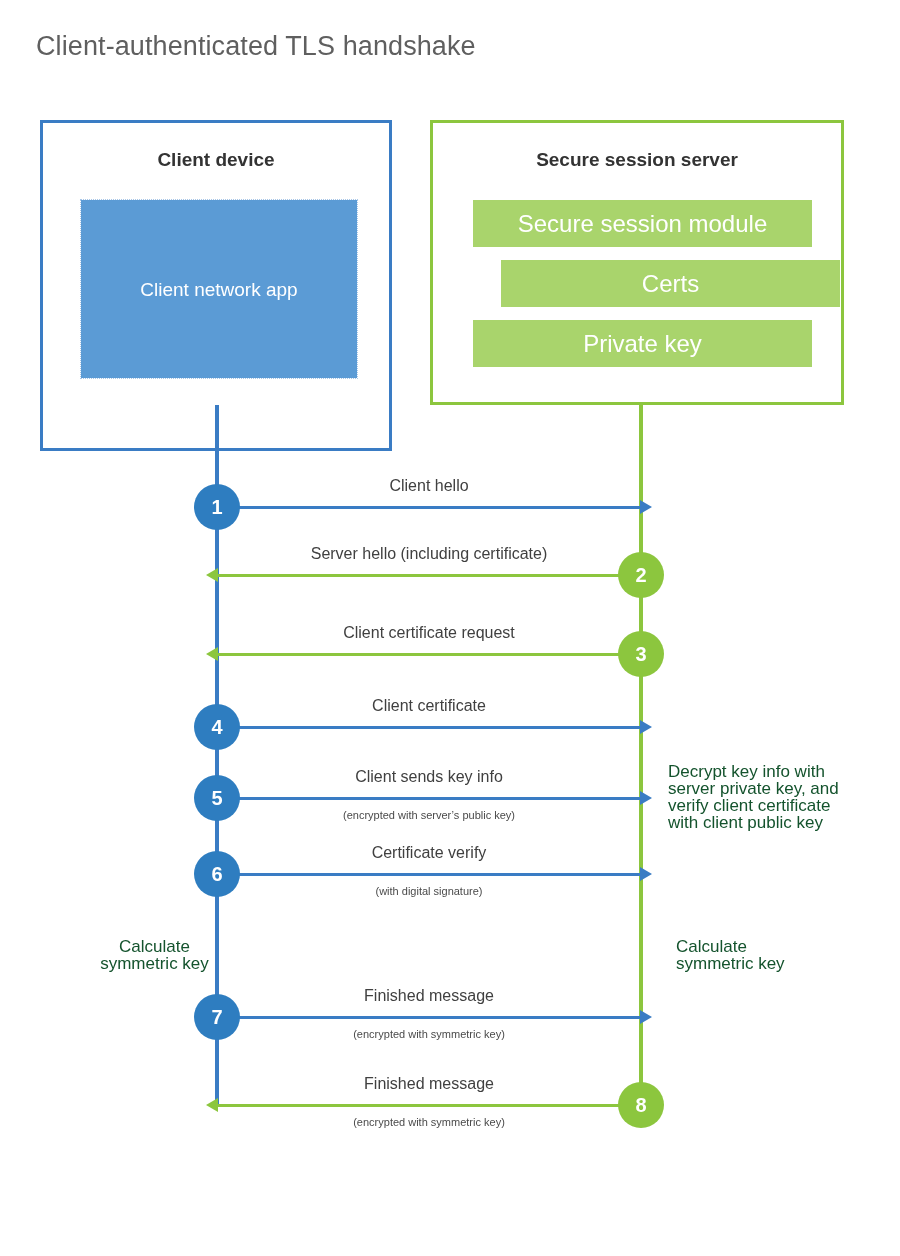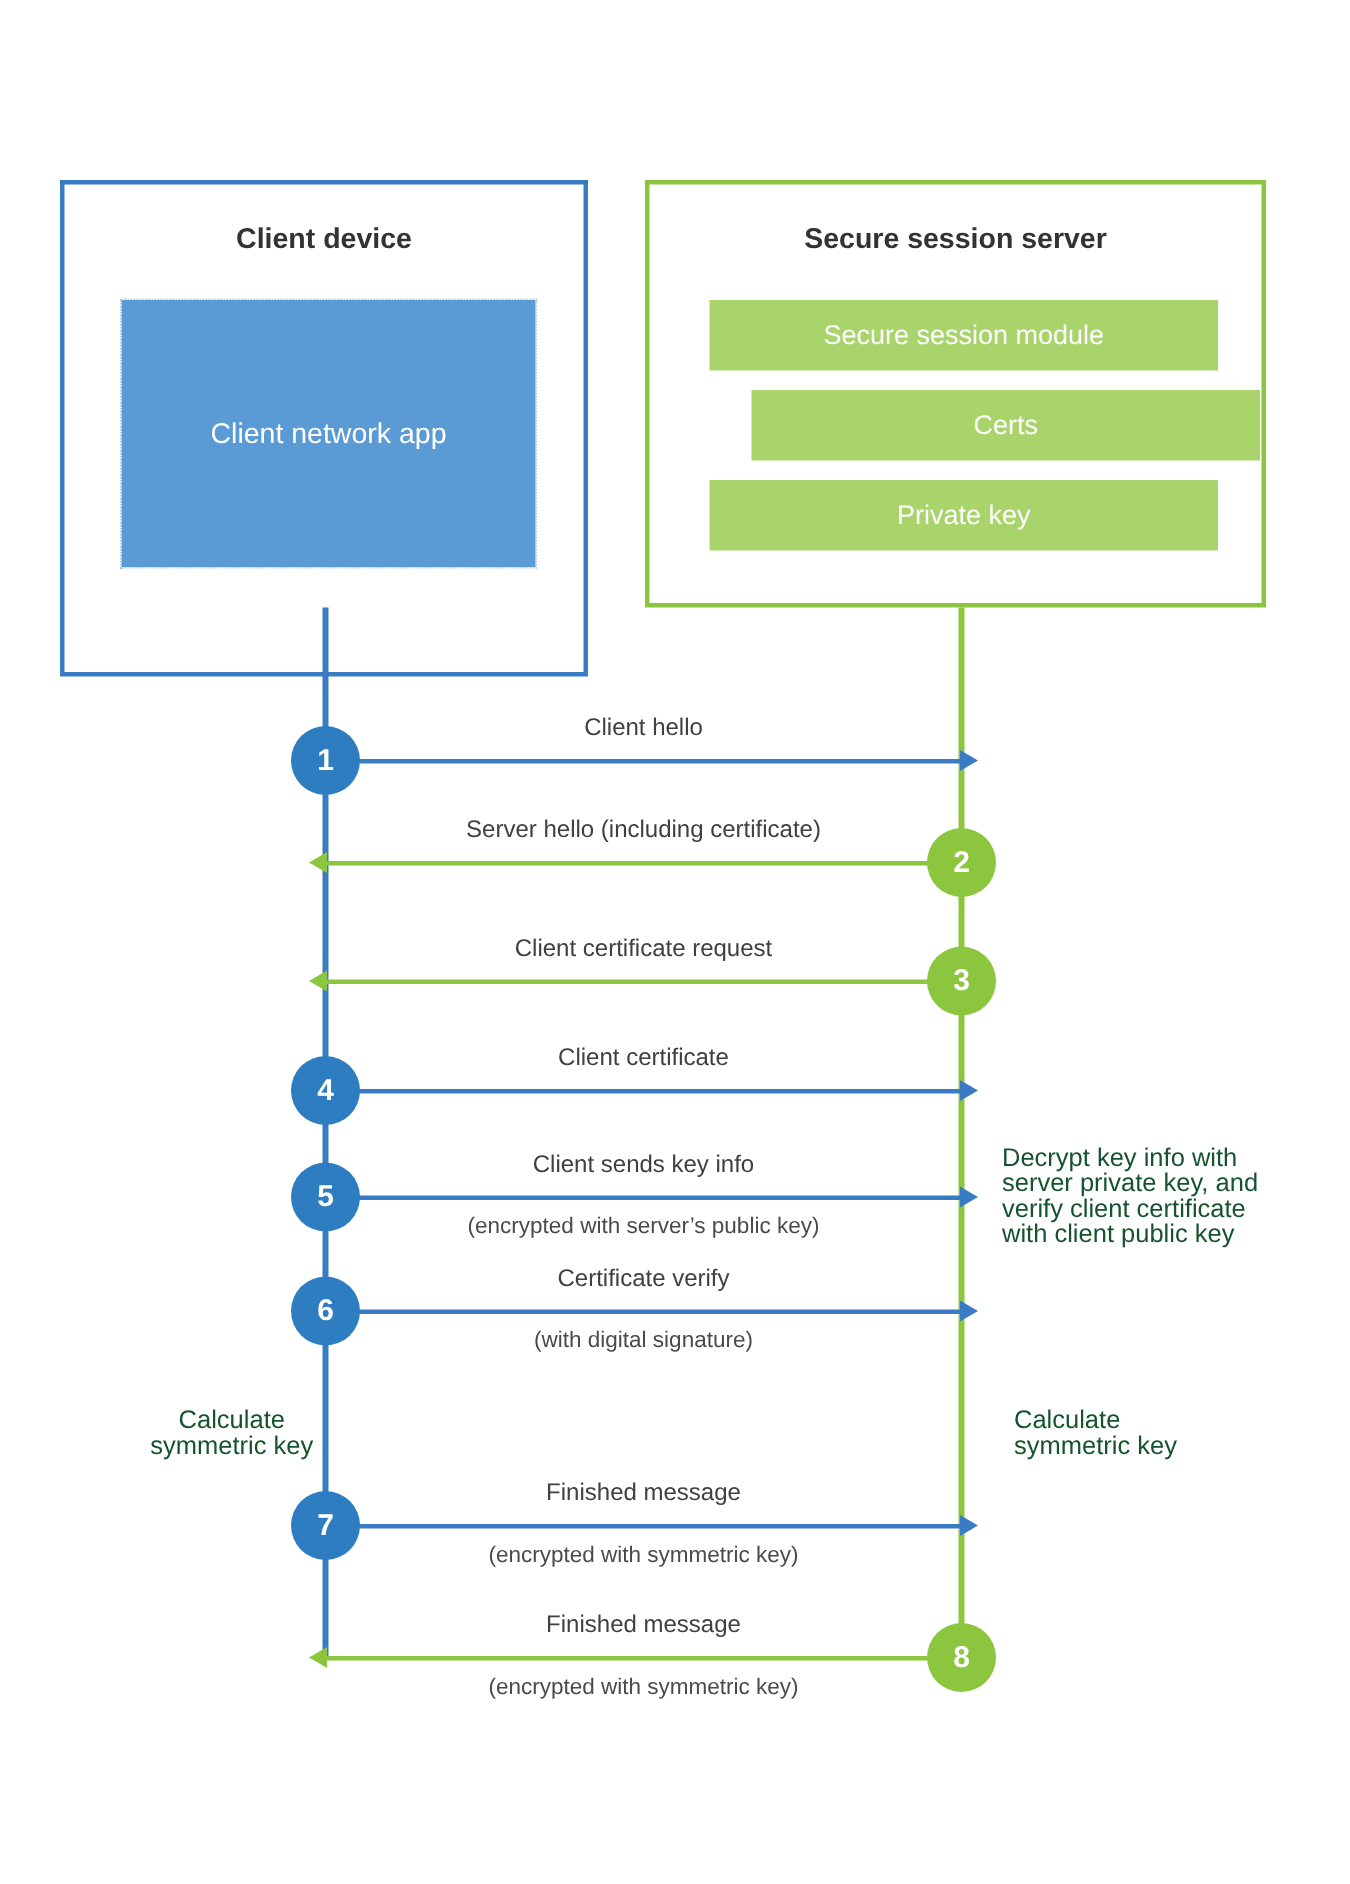--- a/index.html
+++ b/index.html
@@ -22,21 +22,21 @@
                 font-size:19px;font-weight:bold;color:#333333;}
 
   .client-app{position:absolute;left:38px;top:77px;width:276px;height:178px;
               background:#5b9bd5;outline:1px dotted #a9c7e8;
               display:flex;align-items:center;justify-content:center;
               text-align:center;color:#ffffff;font-size:19px;line-height:27px;
               font-weight:400;}
 
   .srv-bar{position:absolute;left:40px;width:339px;height:47px;background:#a9d46c;
            display:flex;align-items:center;justify-content:center;
-           color:#ffffff;font-size:18px;font-weight:400;}
+           color:#ffffff;font-size:24px;font-weight:400;}
   .srv-bar.b0{top:77px;}
   .srv-bar.b1{top:137px;margin-left:28px;}
   .srv-bar.b2{top:197px;}
 
   
   .lifeline{position:absolute;width:4px;}
   #client-lifeline{left:215px;top:405px;height:700px;background:#3a7cc4;}
   #server-lifeline{left:639px;top:405px;height:700px;background:#8cc63e;}
 
   
@@ -51,31 +51,32 @@
   
   .step-circle{position:absolute;width:46px;height:46px;border-radius:50%;
                display:flex;align-items:center;justify-content:center;
                color:#ffffff;font-size:20px;font-weight:bold;}
   .step-circle.blue{background:#2e7dc0;}
   .step-circle.green{background:#8cc63e;}
 
   
   .msg-label{position:absolute;text-align:center;font-size:16px;color:#404040;
              white-space:nowrap;}
-  .msg-sub{position:absolute;text-align:center;font-size:15px;color:#4a4a4a;
+  .msg-sub{position:absolute;text-align:center;font-size:11px;color:#4a4a4a;
            white-space:nowrap;}
 
   .side-note{position:absolute;font-size:17px;line-height:17px;color:#14532d;}
   .side-note.left{text-align:center;}
 </style>
 </head>
 <body>
 
 <div id="stage">
 
+  <div class="title">Client-authenticated TLS handshake</div>
 
   <div id="client-box" class="entity-box">
     <div class="entity-title">Client device</div>
     <div class="client-app">Client network app</div>
   </div>
 
   <div id="server-box" class="entity-box">
     <div class="entity-title">Secure session server</div>
     <div class="srv-bar b0">Secure session module</div>
     <div class="srv-bar b1">Certs</div>

